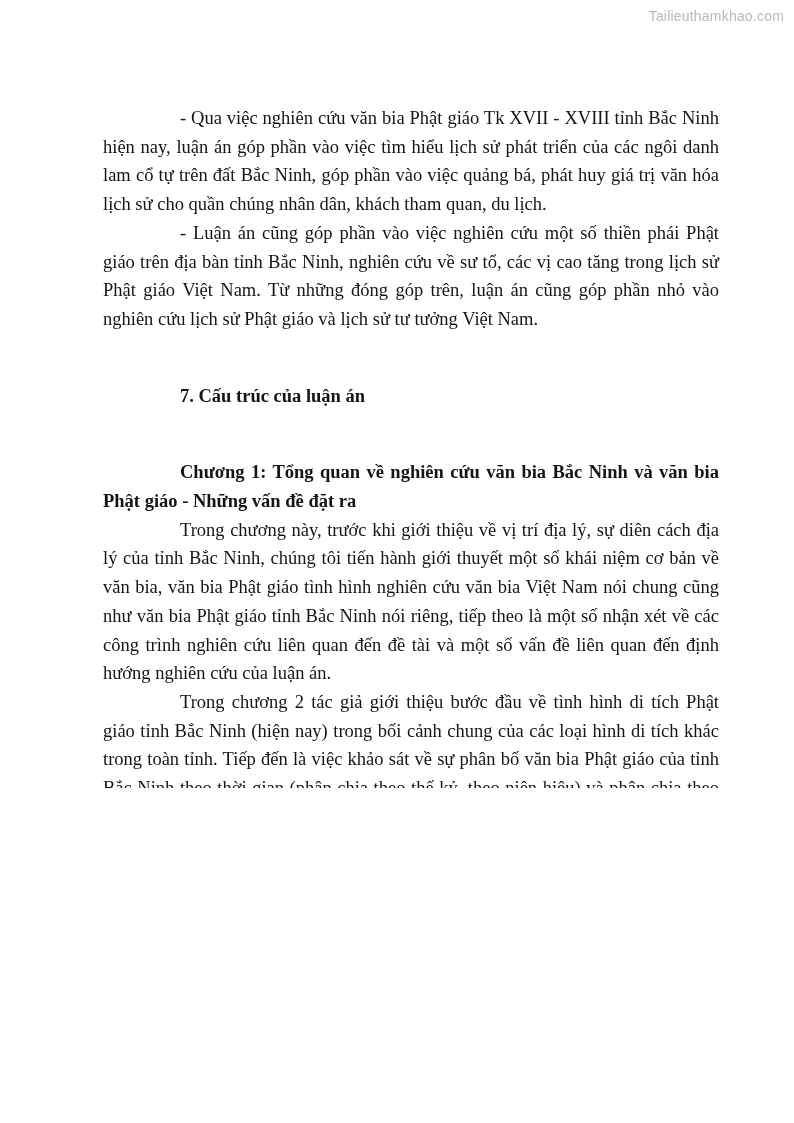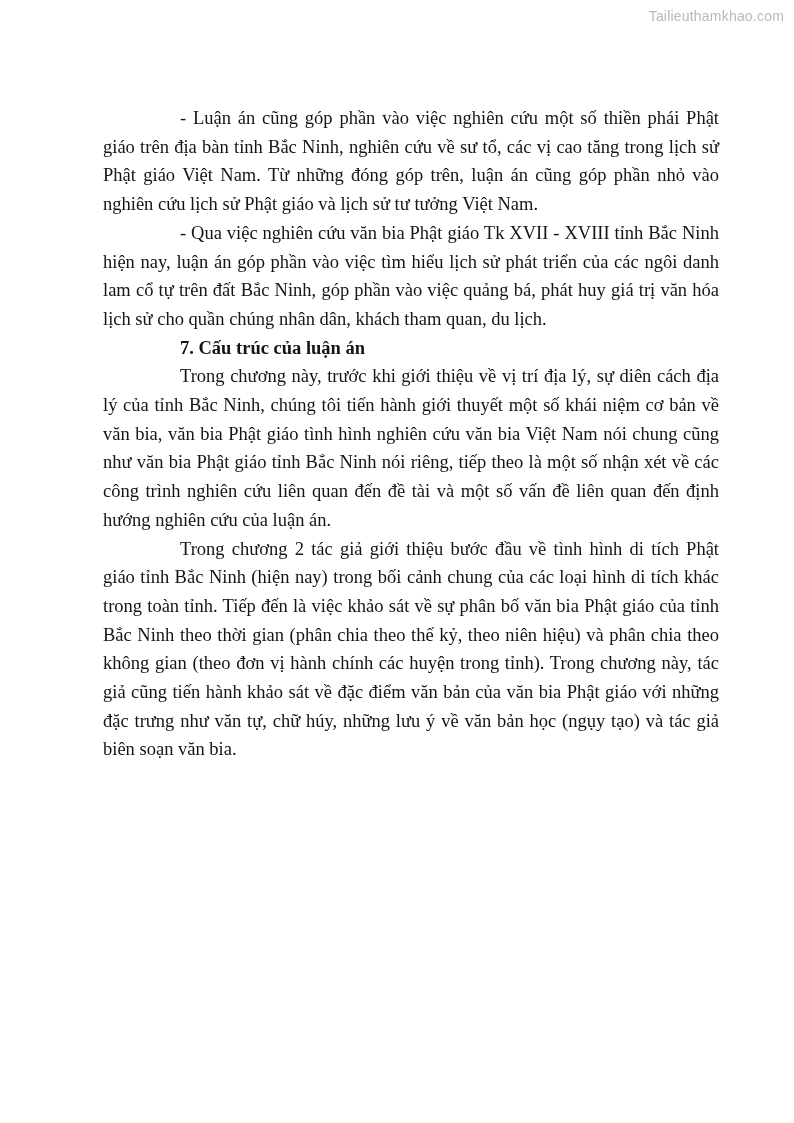--- a/index.html
+++ b/index.html
@@ -34,40 +34,42 @@
     font-size: 18.5px;
     line-height: 28.7px;
     text-align: justify;
   }
   .content p {
     margin: 0;
     text-indent: 77px;
   }
   .content p.heading {
     font-weight: bold;
+    margin-top: 48px;
   }
   .page-number {
     position: absolute;
     top: 1046px;
     left: 103px;
     width: 616px;
     text-align: center;
     font-size: 18.5px;
     color: #141414;
   }
 </style>
 </head>
 <body>
 
 <div class="page">
   <div class="watermark">Tailieuthamkhao.com</div>
 
   <div class="content">
 
-  <p class="paragraph">- Luận án cũng góp phần vào việc nghiên cứu một số thiền phái Phật giáo trên địa bàn tỉnh Bắc Ninh, nghiên cứu về sư tổ, các vị cao tăng trong lịch sử Phật giáo Việt Nam. Từ những đóng góp trên, luận án cũng góp phần nhỏ vào nghiên cứu lịch sử Phật giáo và lịch sử tư tưởng Việt Nam.</p>
-      <p class="paragraph">- Qua việc nghiên cứu văn bia Phật giáo Tk XVII - XVIII tỉnh Bắc Ninh hiện nay, luận án góp phần vào việc tìm hiểu lịch sử phát triển của các ngôi danh lam cổ tự trên đất Bắc Ninh, góp phần vào việc quảng bá, phát huy giá trị văn hóa lịch sử cho quần chúng nhân dân, khách tham quan, du lịch.</p>
+  <p class="paragraph">- Qua việc nghiên cứu văn bia Phật giáo Tk XVII - XVIII tỉnh Bắc Ninh hiện nay, luận án góp phần vào việc tìm hiểu lịch sử phát triển của các ngôi danh lam cổ tự trên đất Bắc Ninh, góp phần vào việc quảng bá, phát huy giá trị văn hóa lịch sử cho quần chúng nhân dân, khách tham quan, du lịch.</p>
+      <p class="paragraph">- Luận án cũng góp phần vào việc nghiên cứu một số thiền phái Phật giáo trên địa bàn tỉnh Bắc Ninh, nghiên cứu về sư tổ, các vị cao tăng trong lịch sử Phật giáo Việt Nam. Từ những đóng góp trên, luận án cũng góp phần nhỏ vào nghiên cứu lịch sử Phật giáo và lịch sử tư tưởng Việt Nam.</p>
       <p class="heading">7. Cấu trúc của luận án</p>
+      <p class="heading">Chương 1: Tổng quan về nghiên cứu văn bia Bắc Ninh và văn bia Phật giáo - Những vấn đề đặt ra</p>
       <p class="paragraph">Trong chương này, trước khi giới thiệu về vị trí địa lý, sự diên cách địa lý của tỉnh Bắc Ninh, chúng tôi tiến hành giới thuyết một số khái niệm cơ bản về văn bia, văn bia Phật giáo tình hình nghiên cứu văn bia Việt Nam nói chung cũng như văn bia Phật giáo tỉnh Bắc Ninh nói riêng, tiếp theo là một số nhận xét về các công trình nghiên cứu liên quan đến đề tài và một số vấn đề liên quan đến định hướng nghiên cứu của luận án.</p>
       <p class="paragraph">Trong chương 2 tác giả giới thiệu bước đầu về tình hình di tích Phật giáo tỉnh Bắc Ninh (hiện nay) trong bối cảnh chung của các loại hình di tích khác trong toàn tỉnh. Tiếp đến là việc khảo sát về sự phân bố văn bia Phật giáo của tỉnh Bắc Ninh theo thời gian (phân chia theo thế kỷ, theo niên hiệu) và phân chia theo không gian (theo đơn vị hành chính các huyện trong tỉnh). Trong chương này, tác giả cũng tiến hành khảo sát về đặc điểm văn bản của văn bia Phật giáo với những đặc trưng như văn tự, chữ húy, những lưu ý về văn bản học (ngụy tạo) và tác giả biên soạn văn bia.</p>
     </div>
 
   <div class="page-number">6</div>
 </div>
 
 </body></html>

